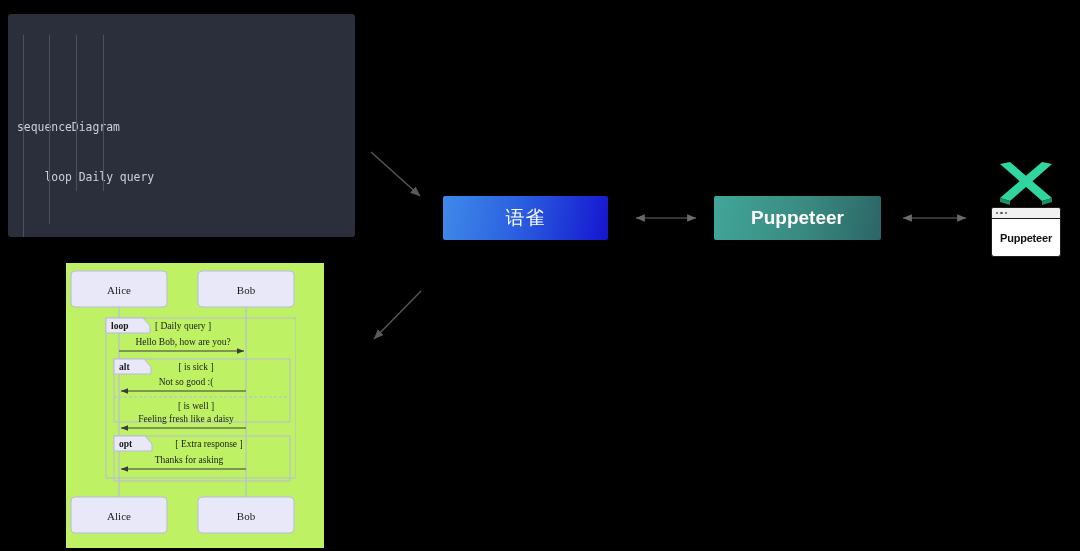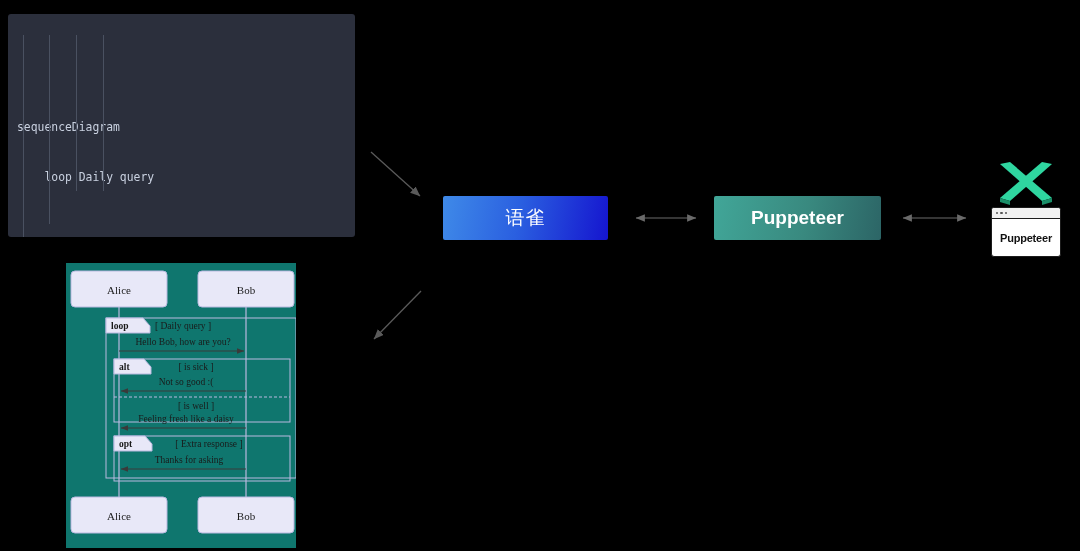--- a/index.html
+++ b/index.html
@@ -74,22 +74,22 @@
     height: 11px; background: #f1f1f1; border-bottom: 1.4px solid #1c1c1c;
     display: flex; align-items: center; padding-left: 4px; gap: 2px;
   }
   .pup-dot { width: 2.4px; height: 2.4px; border-radius: 50%; background: #555; }
   .pup-body { flex: 1; display: flex; align-items: center; justify-content: center; }
   .pup-label { font-size: 11px; font-weight: 700; color: #111; letter-spacing: -0.2px; }
 
   
   .seq-panel {
     position: absolute; left: 66px; top: 263px;
-    width: 230px; height: 285px;
-    background: #0f766e;
+    width: 258px; height: 285px;
+    background: #bef264;
     overflow: hidden;
   }
   .seq-svg { display: block; }
 </style>
 </head>
 <body>
 
 <div class="stage">
 
   <div class="code-card">

